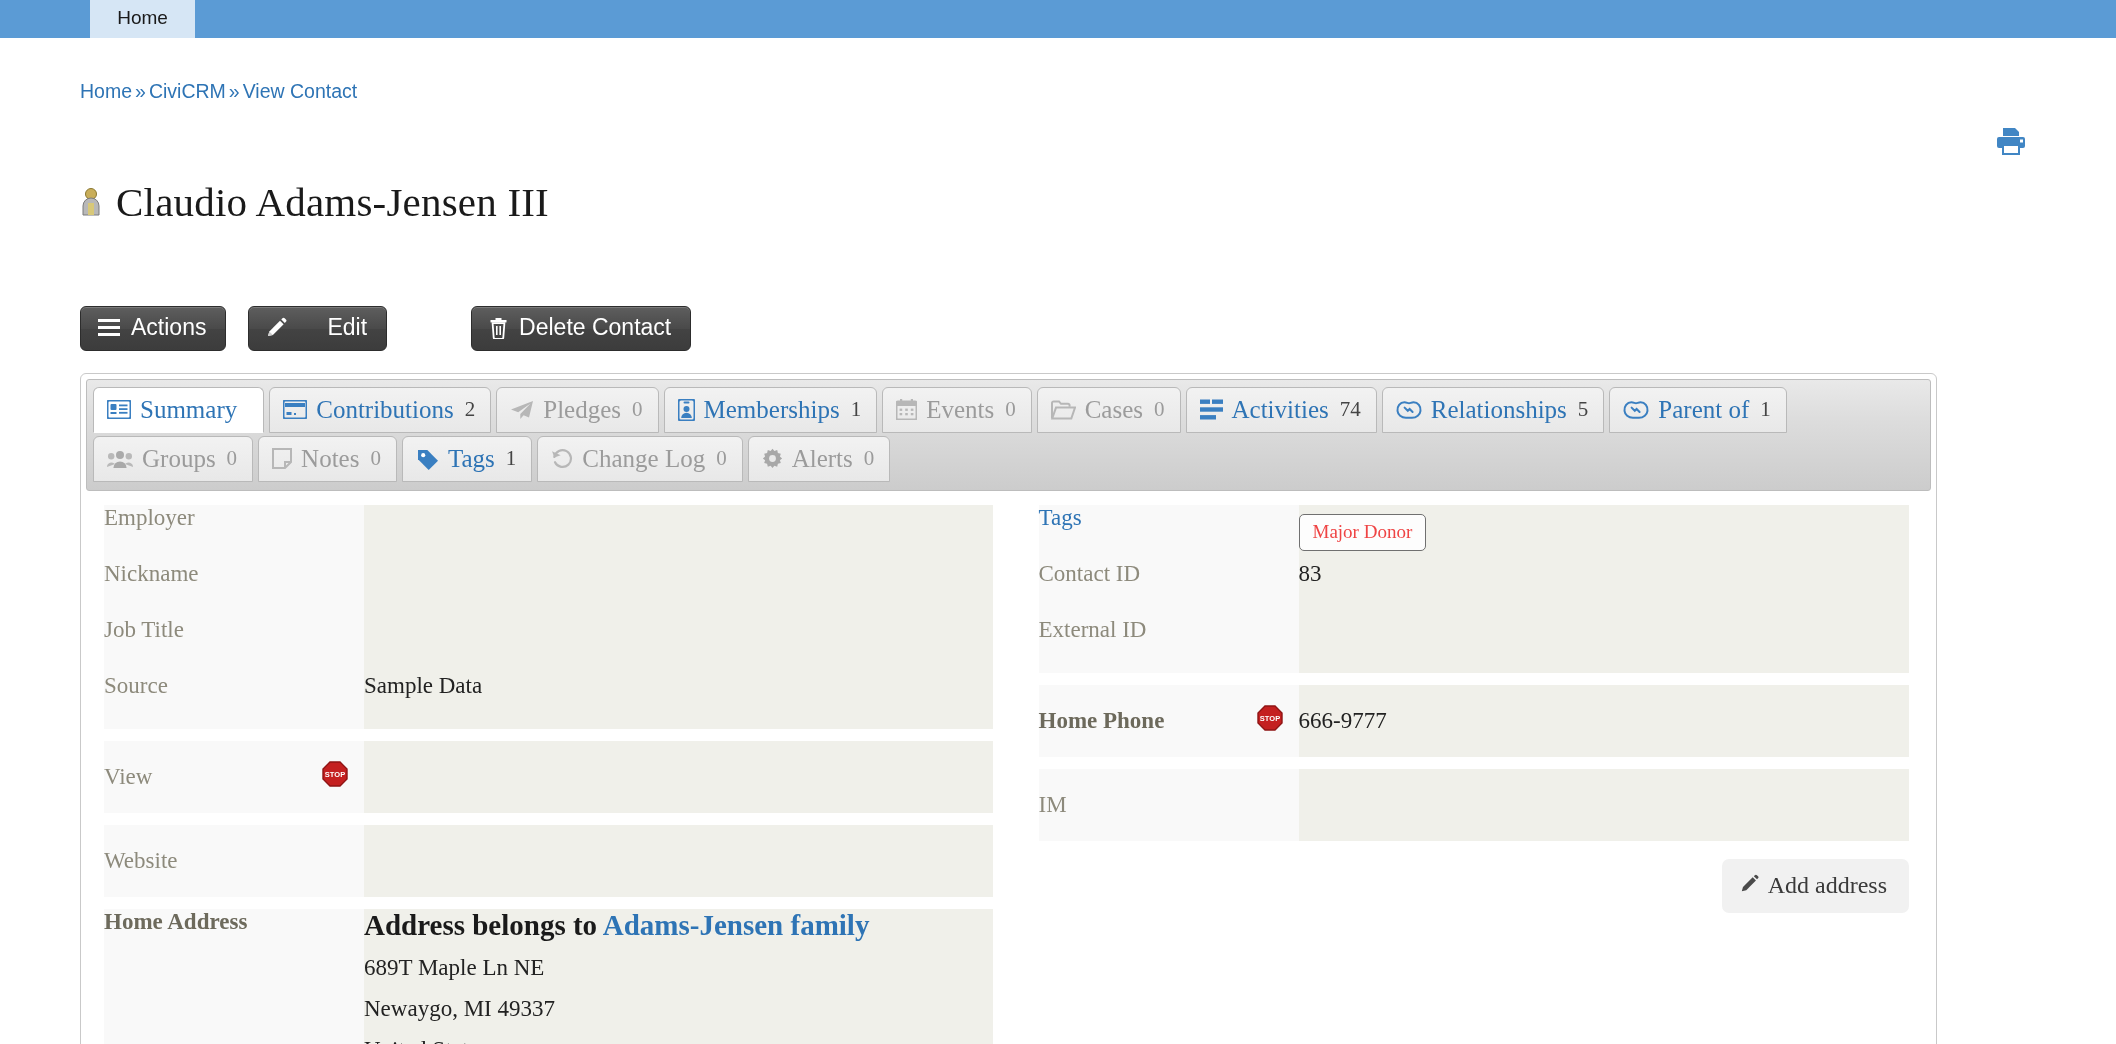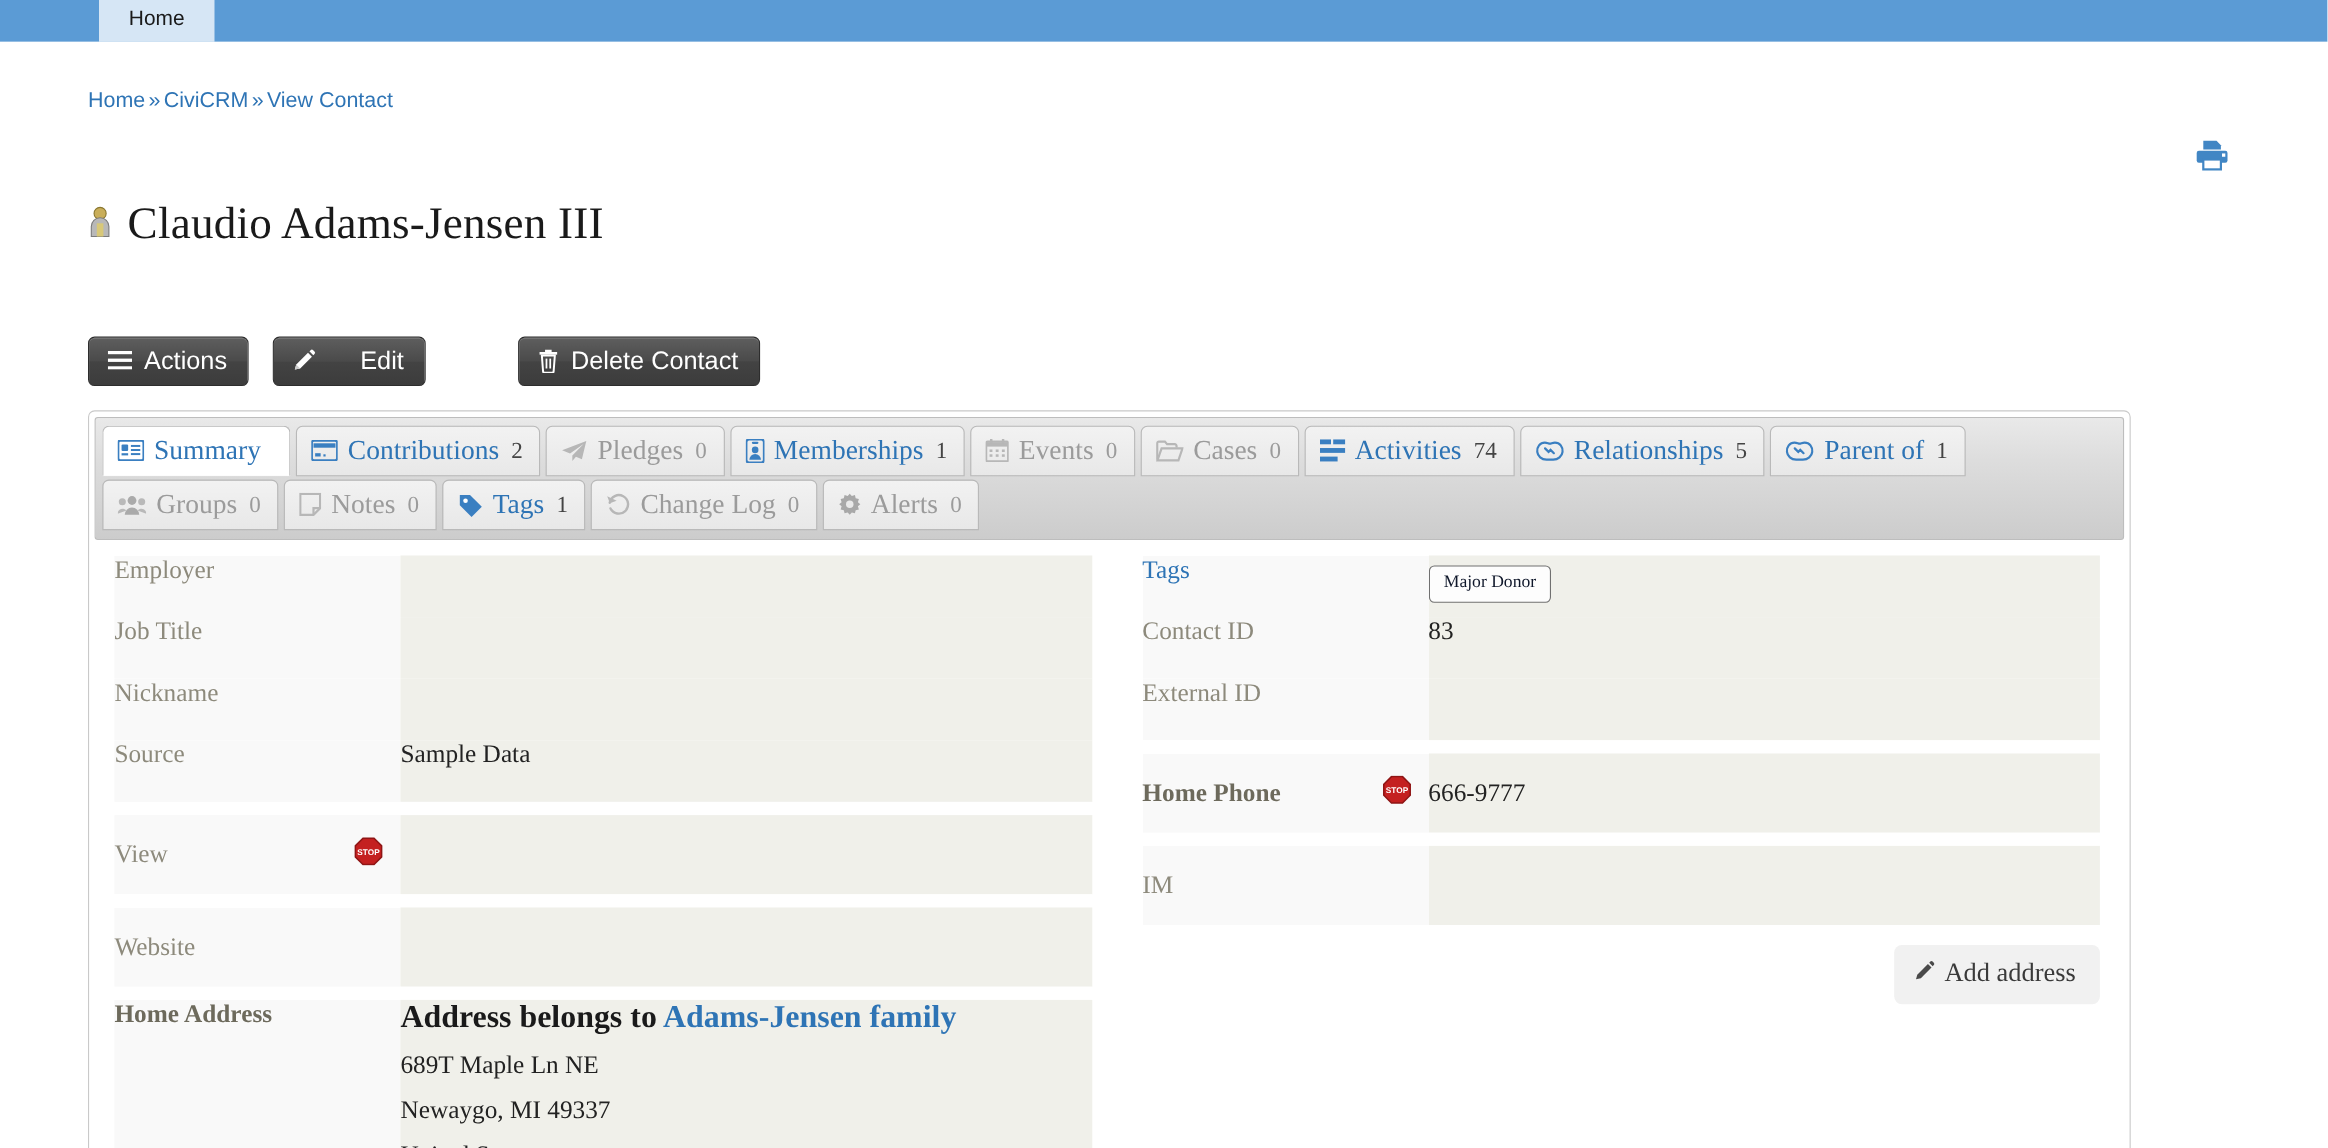--- a/index.html
+++ b/index.html
@@ -207,22 +207,22 @@
     top: 50%;
     transform: translateY(-50%);
   }
 
   .tagchip {
     display: inline-block;
     border: 1px solid #707070;
     border-radius: 5px;
     background: #fdfdfd;
     padding: 7px 13px 9px 13px;
-    font-size: 16px;
-    color: #0f172a;
+    font-size: 19px;
+    color: #ef4444;
     line-height: 1;
   }
   .tagrow .val { padding-top: 9px; padding-bottom: 9px; }
   a.link { color: #2e74b5; text-decoration: none; }
   .lbl a.link { font-size: 23px; }
 
   .addr-line { font-size: 23px; color: #222; padding: 7px 0 8px 0; }
   .addr-head { font-size: 29px; color: #1a1a1a; font-weight: bold; padding-bottom: 6px; }
   .addr-cellval { background: #f0f0ea; padding: 16px 14px 14px 14px; }
   .addr-lblcell { background: #f9f9f9; width: 260px; padding: 18px 10px 10px 18px; color: #6d6a5c; font-weight: bold; font-size: 23px; vertical-align: top; }
@@ -502,25 +502,25 @@
     <div class="summary">
 
       <div class="col left">
         <table class="crm">
           <tbody>
               <tr>
             <td class="lbl">Employer</td>
             <td class="val"></td>
           </tr>
           <tr>
+            <td class="lbl">Nickname</td>
+            <td class="val"></td>
+          </tr>
+          <tr>
             <td class="lbl">Job Title</td>
-            <td class="val"></td>
-          </tr>
-          <tr>
-            <td class="lbl">Nickname</td>
             <td class="val"></td>
           </tr>
           <tr>
             <td class="lbl">Source</td>
             <td class="val">Sample Data</td>
           </tr>
           <tr class="spacer">
                 <td colspan="2"></td>
               </tr>
           <tr class="tall">

